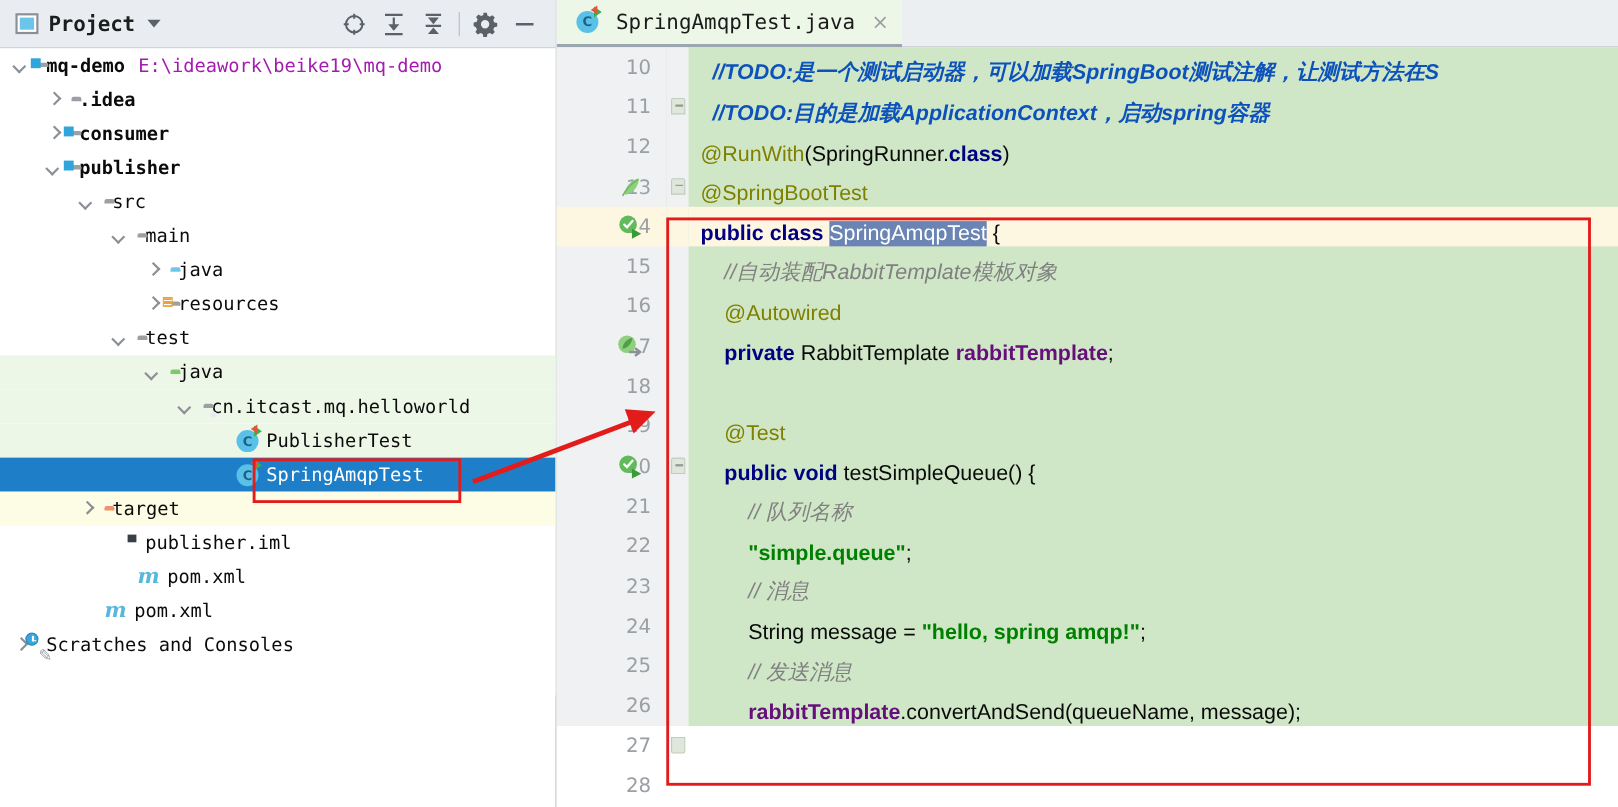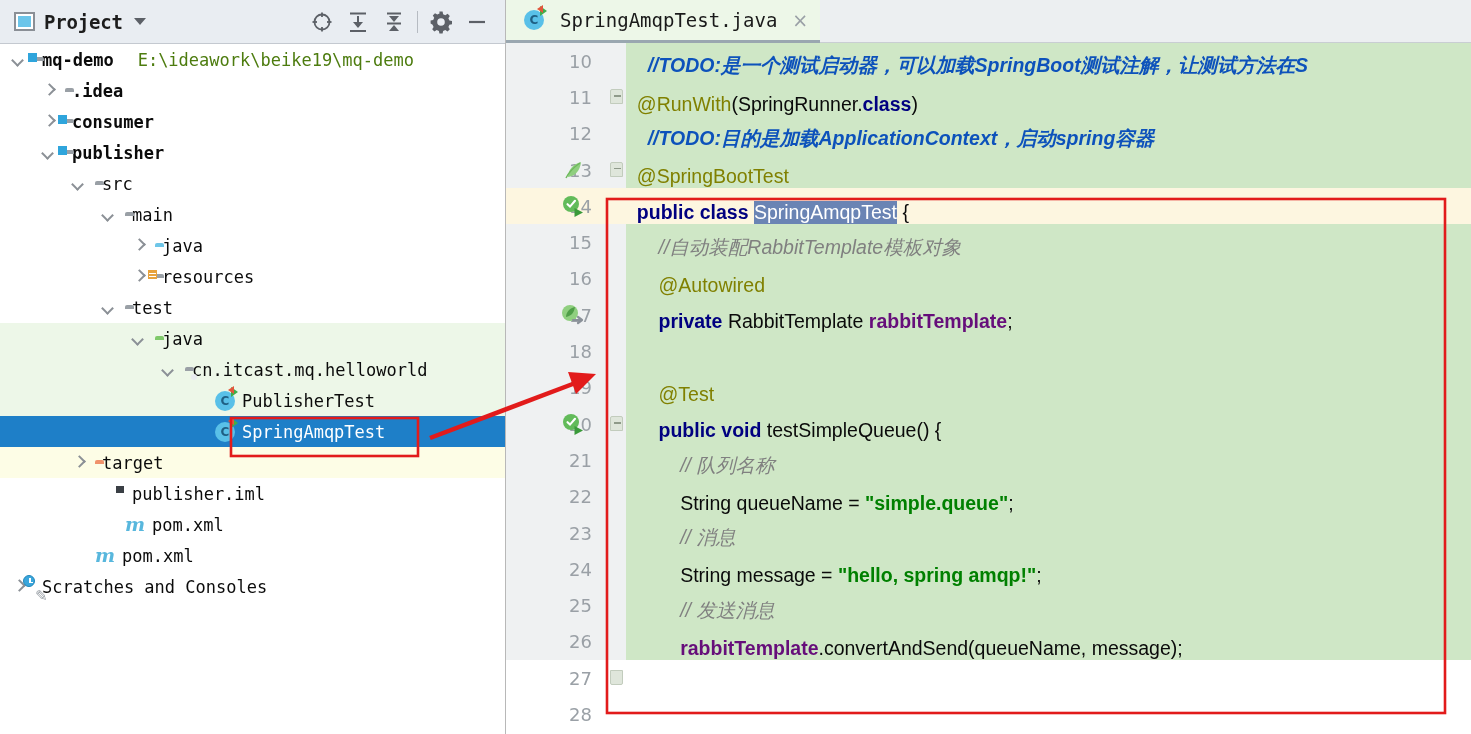--- a/index.html
+++ b/index.html
@@ -178,21 +178,21 @@
   .scrclock {
     position:absolute; right:0; bottom:0; width:12px;height:12px; border-radius:50%;
     background:#3aa6dc; border:1px solid #2287bb;
   }
   .scrclock::before {
     content:""; position:absolute; left:5px; top:2px; width:1.5px;height:5px;background:#fff;
   }
   .scrclock::after {
     content:""; position:absolute; left:5px; top:6px; width:4px;height:1.5px;background:#fff;
   }
-  .pathtext { color:#4d7c0f; margin-left: 24px; font-size:17px; }
+  .pathtext { color:#a21caf; margin-left: 12px; font-size:17px; }
   .lbl.bold { font-weight: bold; }
 
   
   #editor-area {
     position: relative;
     flex: 1 1 auto;
     height: 734px;
     background: #ffffff;
     overflow: hidden;
   }
@@ -594,32 +594,32 @@
           <div style="height: 36.3px; position: relative;"></div>
           <div style="height: 36.3px; position: relative;"></div>
           <div style="height: 36.3px; position: relative;"></div>
           <div style="height: 36.3px; position: relative;">
             <span class="foldmark bot nodash" style="top: 10px;"></span>
           </div>
           <div style="height: 36.3px; position: relative;"></div>
         </div>
       <div id="codetext">
           <div class="cline"><span class="plain">    </span><span class="todo">//TODO:是一个测试启动器，可以加载SpringBoot测试注解，让测试方法在S</span></div>
+          <div class="cline"><span class="plain">    </span><span class="todo">//TODO:目的是加载ApplicationContext，启动spring容器</span></div>
           <div class="cline"><span class="plain">  </span><span class="ann">@RunWith</span><span class="plain">(SpringRunner.</span><span class="kw">class</span><span class="plain">)</span></div>
-          <div class="cline"><span class="plain">    </span><span class="todo">//TODO:目的是加载ApplicationContext，启动spring容器</span></div>
           <div class="cline"><span class="plain">  </span><span class="ann">@SpringBootTest</span></div>
           <div class="cline caret"><span class="plain">  </span><span class="kw">public class </span><span class="sel-token">SpringAmqpTest</span><span class="plain"> {</span></div>
           <div class="cline"><span class="plain">      </span><span class="cmt">//自动装配RabbitTemplate模板对象</span></div>
           <div class="cline"><span class="plain">      </span><span class="ann">@Autowired</span></div>
           <div class="cline"><span class="plain">      </span><span class="kw">private </span><span class="plain">RabbitTemplate </span><span class="fld">rabbitTemplate</span><span class="plain">;</span></div>
           <div class="cline"></div>
           <div class="cline"><span class="plain">      </span><span class="ann">@Test</span></div>
           <div class="cline"><span class="plain">      </span><span class="kw">public void </span><span class="plain">testSimpleQueue() {</span></div>
           <div class="cline"><span class="plain">          </span><span class="cmt">// 队列名称</span></div>
-          <div class="cline"><span class="plain">          </span><span class="plain">String queueName = </span><span class="str">"simple.queue"</span><span class="plain">;</span></div>
+          <div class="cline"><span class="plain">          </span><span class="str">"simple.queue"</span><span class="plain">;</span></div>
           <div class="cline"><span class="plain">          </span><span class="cmt">// 消息</span></div>
           <div class="cline"><span class="plain">          </span><span class="plain">String message = </span><span class="str">"hello, spring amqp!"</span><span class="plain">;</span></div>
           <div class="cline"><span class="plain">          </span><span class="cmt">// 发送消息</span></div>
           <div class="cline"><span class="plain">          </span><span class="fld">rabbitTemplate</span><span class="plain">.convertAndSend(queueName, message);</span></div>
           <div class="cline"><span class="plain">      </span><span class="plain">}</span></div>
           <div class="cline"><span class="plain">  </span><span class="plain">}</span></div>
         </div>
     </div>
   </div>
 

